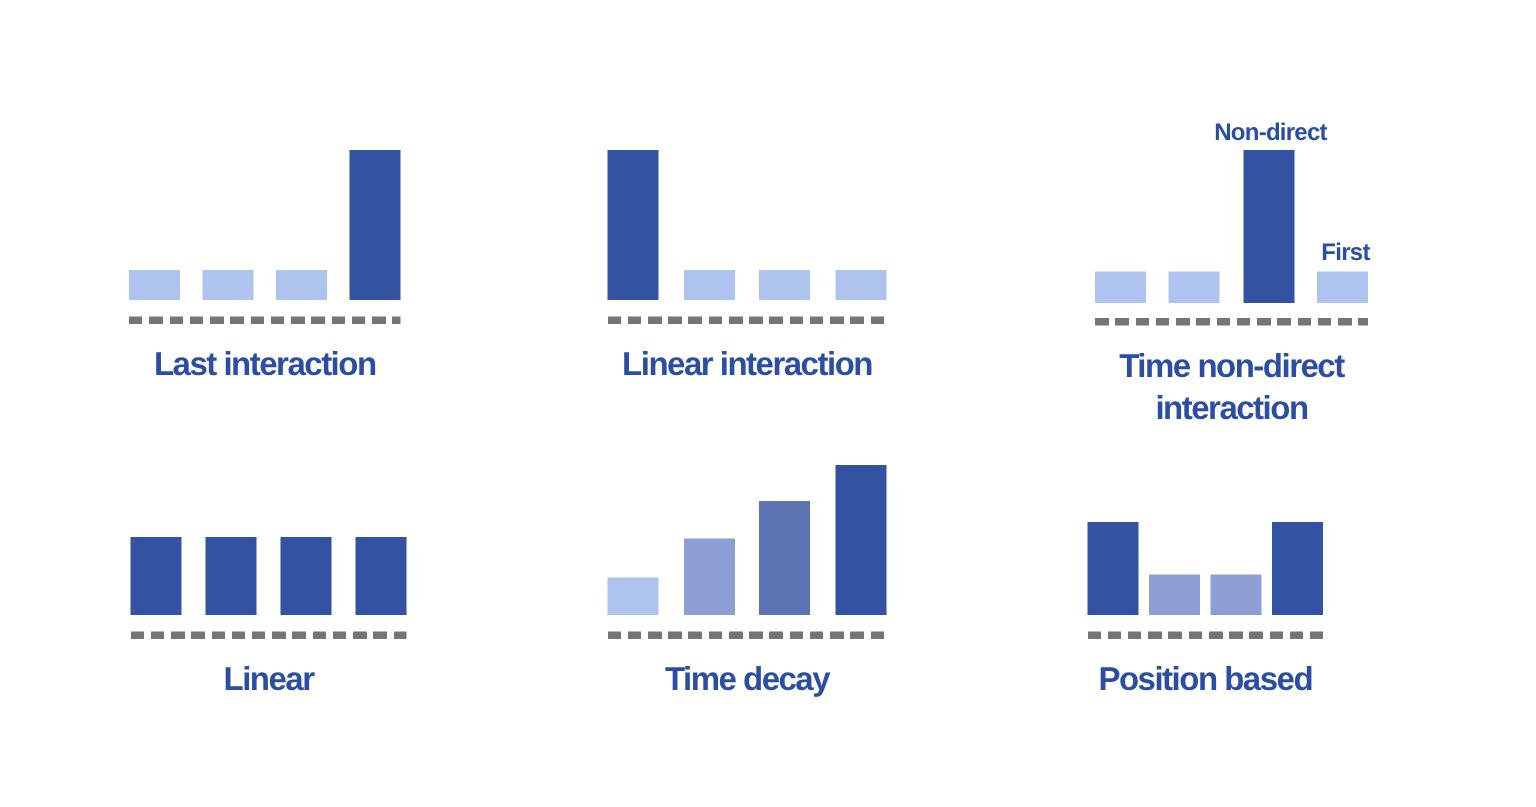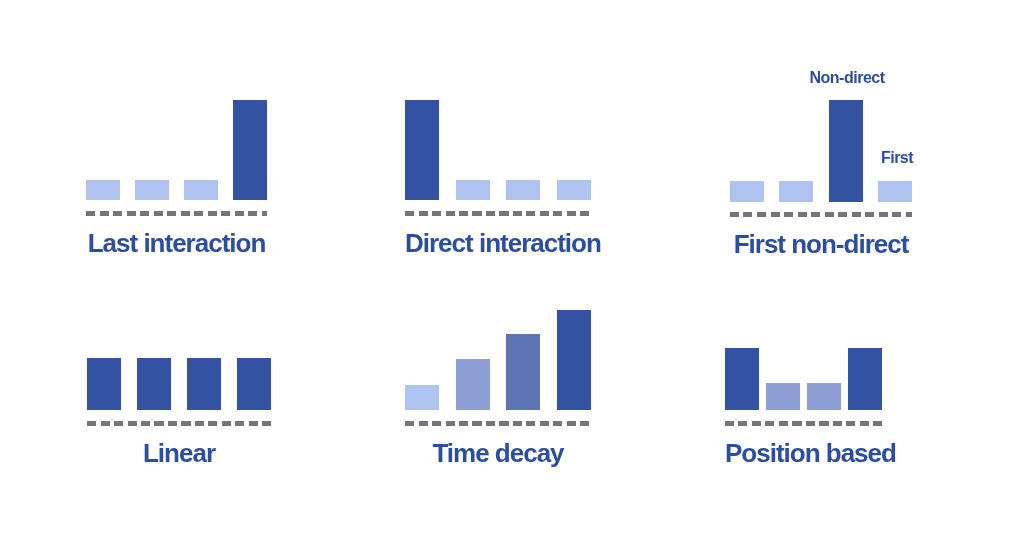--- a/index.html
+++ b/index.html
@@ -31,37 +31,38 @@
   .baseline {
     height: 5px;
     margin-top: 11px;
     background: repeating-linear-gradient(to right,
       #757575 0px, #757575 9px,
       transparent 9px, transparent 13.5px);
   }
   .label {
     margin-top: 13px;
     text-align: center;
-    font-size: 26px;
+    font-size: 22px;
     line-height: 28px;
     font-weight: 700;
     letter-spacing: -1px;
     color: #2C4DA4;
     white-space: nowrap;
   }
   .label .line { display: block; }
   .annotation {
     position: absolute;
     font-size: 16px;
     line-height: 18px;
     font-weight: 700;
     letter-spacing: -0.5px;
     color: #2C4DA4;
     transform: translateX(-50%);
     white-space: nowrap;
+    margin-top: 11px;
   }
   .annotation.non-direct { left: 117px; top: -31px; }
   .annotation.direct     { left: 167px; top: 49px; }
 </style>
 </head>
 <body>
 
 <div id="canvas">
 
   <figure class="panel" style="left:86px; top:100px; width:181px;">
@@ -76,35 +77,36 @@
   </figure>
 
   <figure class="panel" style="left:405px; top:100px; width:186px;">
     <div class="bars" style="height:100px">
         <div class="bar" style="height: 100px; background: rgb(51, 82, 161);"></div>
         <div class="bar" style="height: 20px; background: rgb(174, 195, 240);"></div>
         <div class="bar" style="height: 20px; background: rgb(174, 195, 240);"></div>
         <div class="bar" style="height: 20px; background: rgb(174, 195, 240);"></div>
       </div>
     <div class="baseline"></div>
-    <figcaption class="label">Direct interaction</figcaption>
+    <figcaption class="label">Linear interaction</figcaption>
   </figure>
 
   <figure class="panel" style="left:730px; top:100px; width:182px;">
     <span class="annotation non-direct">Non-direct</span>
     <span class="annotation direct">First</span>
     <div class="bars" style="height:102px">
         <div class="bar" style="height: 21px; background: rgb(174, 195, 240);"></div>
         <div class="bar" style="height: 21px; background: rgb(174, 195, 240);"></div>
         <div class="bar" style="height: 102px; background: rgb(51, 82, 161);"></div>
         <div class="bar" style="height: 21px; background: rgb(174, 195, 240);"></div>
       </div>
     <div class="baseline" style="margin-top:10px"></div>
     <figcaption class="label">
-      <span class="line">First non-direct</span>
+      <span class="line">Time non-direct</span>
+      <span class="line">interaction</span>
     </figcaption>
   </figure>
 
   <figure class="panel" style="left:87px; top:310px; width:184px;">
     <div class="bars" style="height:100px">
         <div class="bar" style="height: 52px; background: rgb(51, 82, 161);"></div>
         <div class="bar" style="height: 52px; background: rgb(51, 82, 161);"></div>
         <div class="bar" style="height: 52px; background: rgb(51, 82, 161);"></div>
         <div class="bar" style="height: 52px; background: rgb(51, 82, 161);"></div>
       </div>

